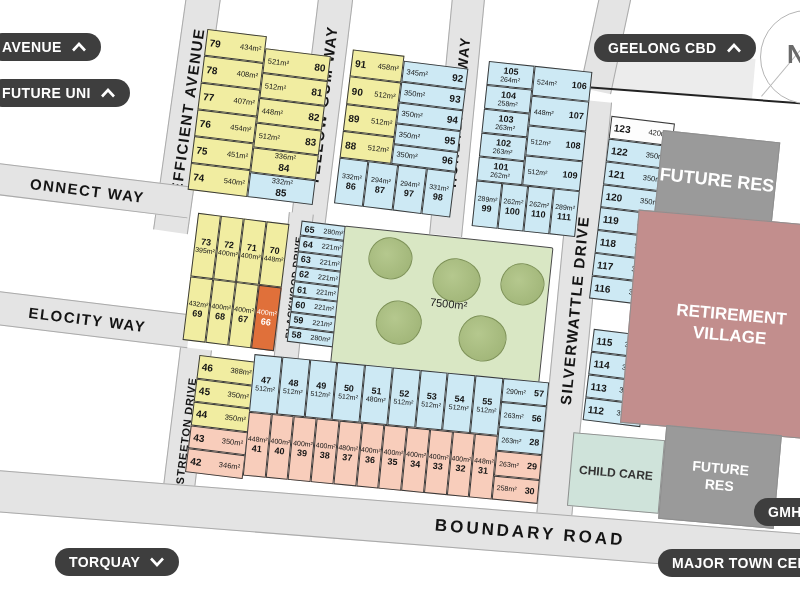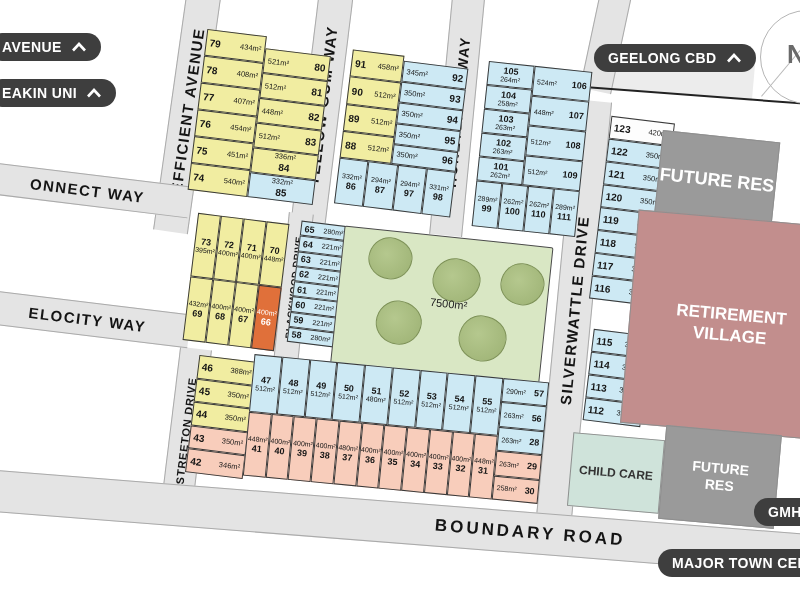--- a/index.html
+++ b/index.html
@@ -552,31 +552,37 @@
     <span>FUTURE RES</span>
   </div>
 
   <div class="badge" style="left:-12px;top:33px;">
     <span>AVENUE</span>
     <svg width="16" height="10" viewBox="0 0 16 10">
         <polyline points="2,8.5 8,2 14,8.5" fill="none" stroke="#fff" stroke-width="2.6"></polyline>
       </svg>
   </div>
   <div class="badge" style="left:-12px;top:79px;">
-    <span>EAKIN UNI</span>
+    <span>FUTURE UNI</span>
     <svg width="16" height="10" viewBox="0 0 16 10">
         <polyline points="2,8.5 8,2 14,8.5" fill="none" stroke="#fff" stroke-width="2.6"></polyline>
       </svg>
   </div>
-  <div class="badge" style="left:594px;top:44px;">
+  <div class="badge" style="left:594px;top:34px;">
     <span>GEELONG CBD</span>
     <svg width="16" height="10" viewBox="0 0 16 10">
         <polyline points="2,8.5 8,2 14,8.5" fill="none" stroke="#fff" stroke-width="2.6"></polyline>
       </svg>
   </div>
+  <div class="badge" style="left:55px;top:548px;">
+    <span>TORQUAY</span>
+    <svg width="16" height="10" viewBox="0 0 16 10">
+        <polyline points="2,1.5 8,8 14,1.5" fill="none" stroke="#fff" stroke-width="2.6"></polyline>
+      </svg>
+  </div>
   <div class="badge" style="left:754px;top:498px;border-radius:15px 0 0 15px;">
     <span>GMHBA</span>
   </div>
   <div class="badge" style="left:658px;top:549px;border-radius:15px 0 0 15px;">
     <span>MAJOR TOWN CENTRE</span>
   </div>
 
   <div id="compass">
     <div class="needle"></div>
     <span class="n">N</span>

